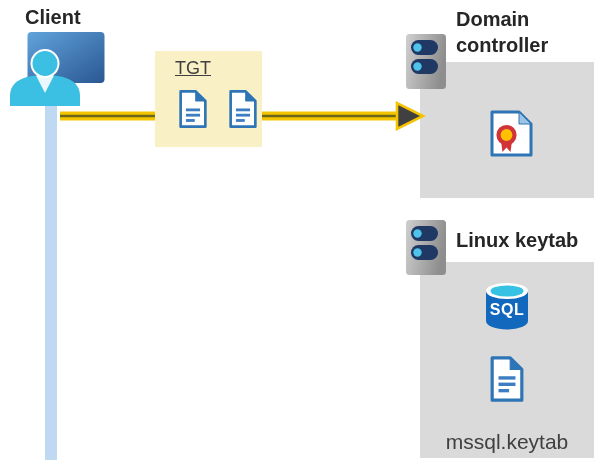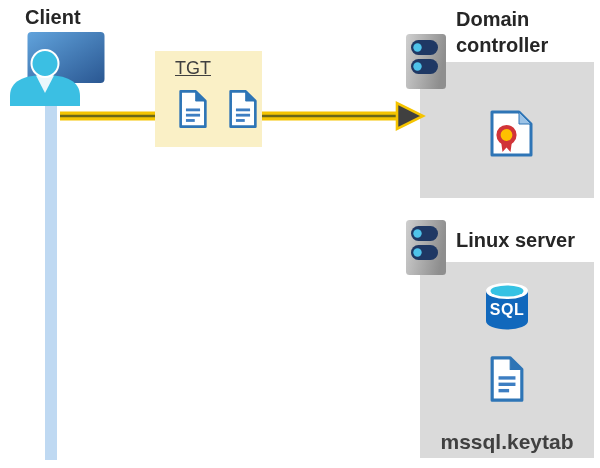--- a/index.html
+++ b/index.html
@@ -23,21 +23,21 @@
     --label_color:#404040;
   }
   html,body{margin:0;padding:0;background:#fff;}
   .canvas{
     position:relative;width:600px;height:468px;background:#fff;overflow:hidden;
     font-family:"Liberation Sans","DejaVu Sans",sans-serif;
   }
   .abs{position:absolute;}
   .title{font-weight:bold;font-size:20px;line-height:26px;color:var(--title_color);}
   .doc-label{font-size:18px;color:var(--label_color);text-align:center;}
-  .file-label{font-size:21px;color:var(--label_color);text-align:center;font-weight:bold;}
+  .file-label{font-size:21px;color:var(--label_color);text-align:center;}
   .vline{left:45px;top:86px;width:12px;height:374px;background:var(--line_blue);z-index:1;}
   .panel{background:var(--panel_gray);z-index:2;}
   .panel-dc{left:420px;top:62px;width:174px;height:136px;}
   .panel-linux{left:420px;top:262px;width:174px;height:196px;}
   .arrow-svg{left:55px;top:100px;width:375px;height:36px;z-index:3;}
   .note{left:155px;top:51px;width:107px;height:96px;background:var(--note_yellow);z-index:4;}
   .client-svg{left:8px;top:30px;width:100px;height:76px;z-index:5;}
   .tower{width:42px;height:57px;z-index:5;}
   .tower-dc{left:405px;top:33px;}
   .tower-linux{left:405px;top:219px;}
@@ -74,21 +74,21 @@
   <div class="abs vline"></div>
 
   <svg class="abs arrow-svg" viewBox="0 0 375 36">
     <line x1="5" y1="16" x2="344" y2="16" stroke="var(--accent_yellow)" stroke-width="9"></line>
     <line x1="5" y1="16" x2="344" y2="16" stroke="var(--arrow_core)" stroke-width="2.6"></line>
     <polygon points="342,3 342,29 368,16" fill="var(--arrow_head)" stroke="var(--accent_yellow)" stroke-width="2.6" stroke-linejoin="miter"></polygon>
   </svg>
 
   <div class="abs title title-client">Client</div>
   <div class="abs title title-dc">Domain controller</div>
-  <div class="abs title title-linux">Linux server</div>
+  <div class="abs title title-linux">Linux keytab</div>
 
   <svg class="abs client-svg" viewBox="0 0 100 76">
     <defs>
       <linearGradient id="monGrad" x1="0" y1="0" x2="1" y2="1">
         <stop offset="0" stop-color="#61A3DC"></stop>
           <stop offset="1" stop-color="#2A5792"></stop>
       </linearGradient>
       <linearGradient id="standGrad" x1="0" y1="0" x2="0" y2="1">
         <stop offset="0" stop-color="#DCDCDC"></stop>
           <stop offset="1" stop-color="#8C8C8C"></stop>

